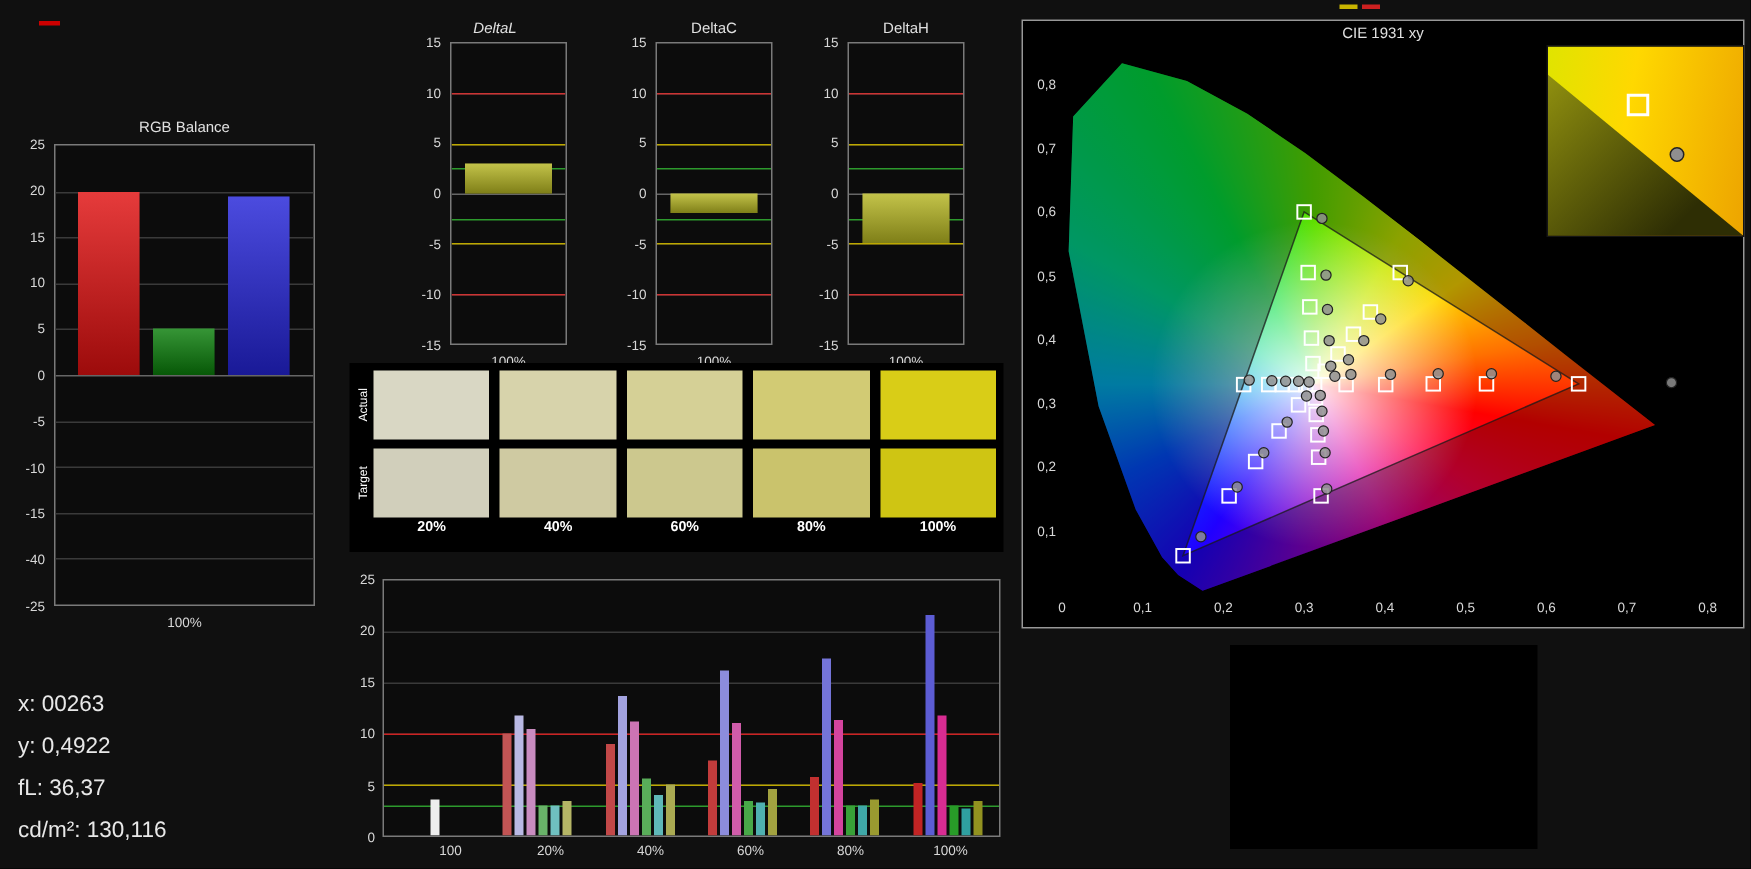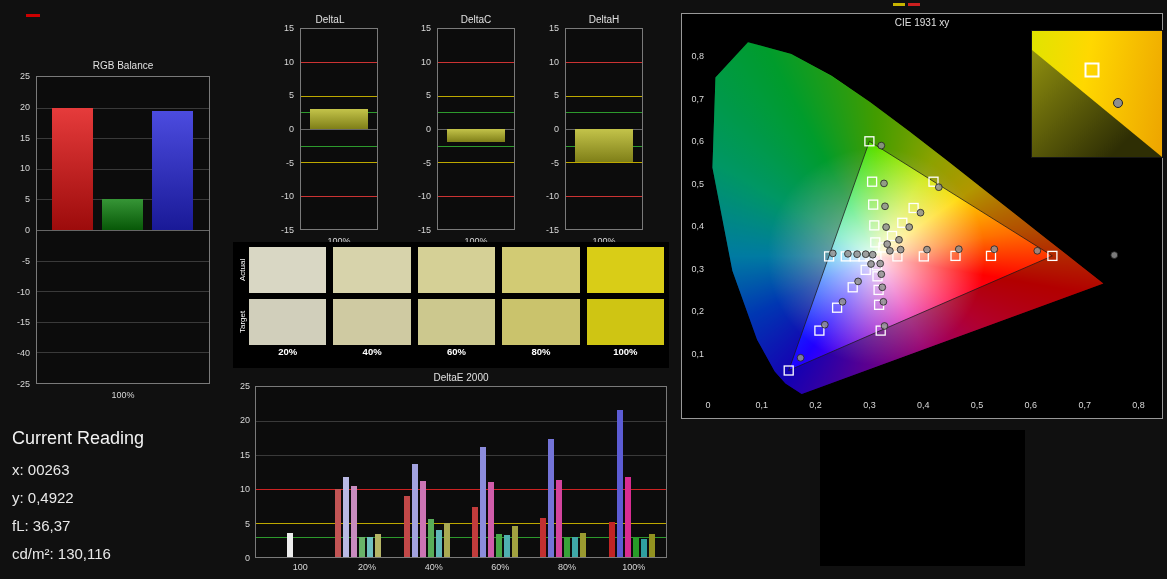--- a/index.html
+++ b/index.html
@@ -67,21 +67,21 @@
 </head>
 <body>
 
 <div class="screen">
 
   <div class="dash" id="dash-red" style="left: 26px; top: 14px; width: 14px; background: rgb(204, 0, 0);"></div>
   <div class="dash" id="dash-top-yellow" style="left: 893px; top: 3px; width: 12px; background: rgb(200, 180, 0);"></div>
   <div class="dash" id="dash-top-red" style="left: 908px; top: 3px; width: 12px; background: rgb(204, 32, 32);"></div>
 
 
-  <div class="chart" id="chart-rgb" style="left:12px;top:60px;width:200px;height:342px;">
+  <div class="chart" id="chart-rgb" style="left:12px;top:80px;width:200px;height:342px;">
     <div class="ctitle" style="left:24px;right:2px;">RGB Balance</div>
     <div class="ylabels" style="left:0;top:16px;bottom:18px;width:21px;">
         <span class="tick" style="top: 0%;">25</span>
         <span class="tick" style="top: 10%;">20</span>
         <span class="tick" style="top: 20%;">15</span>
         <span class="tick" style="top: 30%;">10</span>
         <span class="tick" style="top: 40%;">5</span>
         <span class="tick" style="top: 50%;">0</span>
         <span class="tick" style="top: 60%;">-5</span>
         <span class="tick" style="top: 70%;">-10</span>
@@ -100,21 +100,21 @@
         <div class="gridline" style="top: 80%;"></div>
         <div class="gridline" style="top: 90%;"></div>
         <div class="vbar" style="left: 8.5%; width: 24%; top: 10%; height: 40%; background-color: rgb(224, 16, 16);"></div>
         <div class="vbar" style="left: 37.7%; width: 24%; top: 40%; height: 10%; background-color: rgb(10, 126, 10);"></div>
         <div class="vbar" style="left: 66.9%; width: 24%; top: 11%; height: 39%; background-color: rgb(36, 36, 216);"></div>
       </div>
     <div class="xlabel" style="left:24px;right:2px;bottom:2px;">100%</div>
   </div>
 
   <div class="chart" id="chart-dl" style="left:276px;top:14px;width:104px;height:232px;">
-    <div class="ctitle" style="left:6px;right:2px;">DeltaL</div>
+    <div class="ctitle" style="left:6px;right:2px;font-style:italic;">DeltaL</div>
     <div class="ylabels" style="left:0;top:14px;bottom:16px;width:21px;">
         <span class="tick" style="top: 0%;">15</span>
         <span class="tick" style="top: 16.6667%;">10</span>
         <span class="tick" style="top: 33.3333%;">5</span>
         <span class="tick" style="top: 50%;">0</span>
         <span class="tick" style="top: 66.6667%;">-5</span>
         <span class="tick" style="top: 83.3333%;">-10</span>
         <span class="tick" style="top: 100%;">-15</span>
       </div>
     <div class="plot" style="left:24px;top:14px;right:2px;bottom:16px;">
@@ -214,21 +214,20 @@
     <div class="swatch-labels" id="swatch-labels">
         <span class="swlab">20%</span>
         <span class="swlab">40%</span>
         <span class="swlab">60%</span>
         <span class="swlab">80%</span>
         <span class="swlab">100%</span>
       </div>
   </div>
 
   <div class="chart" id="chart-de" style="left:233px;top:372px;width:436px;height:204px;">
-    <div class="ctitle" style="left:22px;right:2px;">DeltaE 2000</div>
     <div class="ylabels" style="left:0;top:14px;bottom:18px;width:20px;">
         <span class="tick" style="top: 0%;">25</span>
         <span class="tick" style="top: 20%;">20</span>
         <span class="tick" style="top: 40%;">15</span>
         <span class="tick" style="top: 60%;">10</span>
         <span class="tick" style="top: 80%;">5</span>
         <span class="tick" style="top: 100%;">0</span>
       </div>
     <div class="plot" style="left:22px;top:14px;right:2px;bottom:18px;">
         <div class="gridline" style="top: 20%;"></div>
@@ -285,21 +284,20 @@
     <div class="xlabels" id="de-xlabels" style="left:34px;right:2px;bottom:2px;">
         <span class="gxlab" style="left: 8.33333%;">100</span>
         <span class="gxlab" style="left: 25%;">20%</span>
         <span class="gxlab" style="left: 41.6667%;">40%</span>
         <span class="gxlab" style="left: 58.3333%;">60%</span>
         <span class="gxlab" style="left: 75%;">80%</span>
         <span class="gxlab" style="left: 91.6667%;">100%</span>
       </div>
   </div>
 
-  <div class="reading-title">Current Reading</div>
   <div class="reading-lines">
     <div>x: 00263</div>
     <div>y: 0,4922</div>
     <div>fL: 36,37</div>
     <div>cd/m²: 130,116</div>
   </div>
 
   <div class="cie-panel">
     <div class="cie-title">CIE 1931 xy</div>
     <div class="cie-plot">

